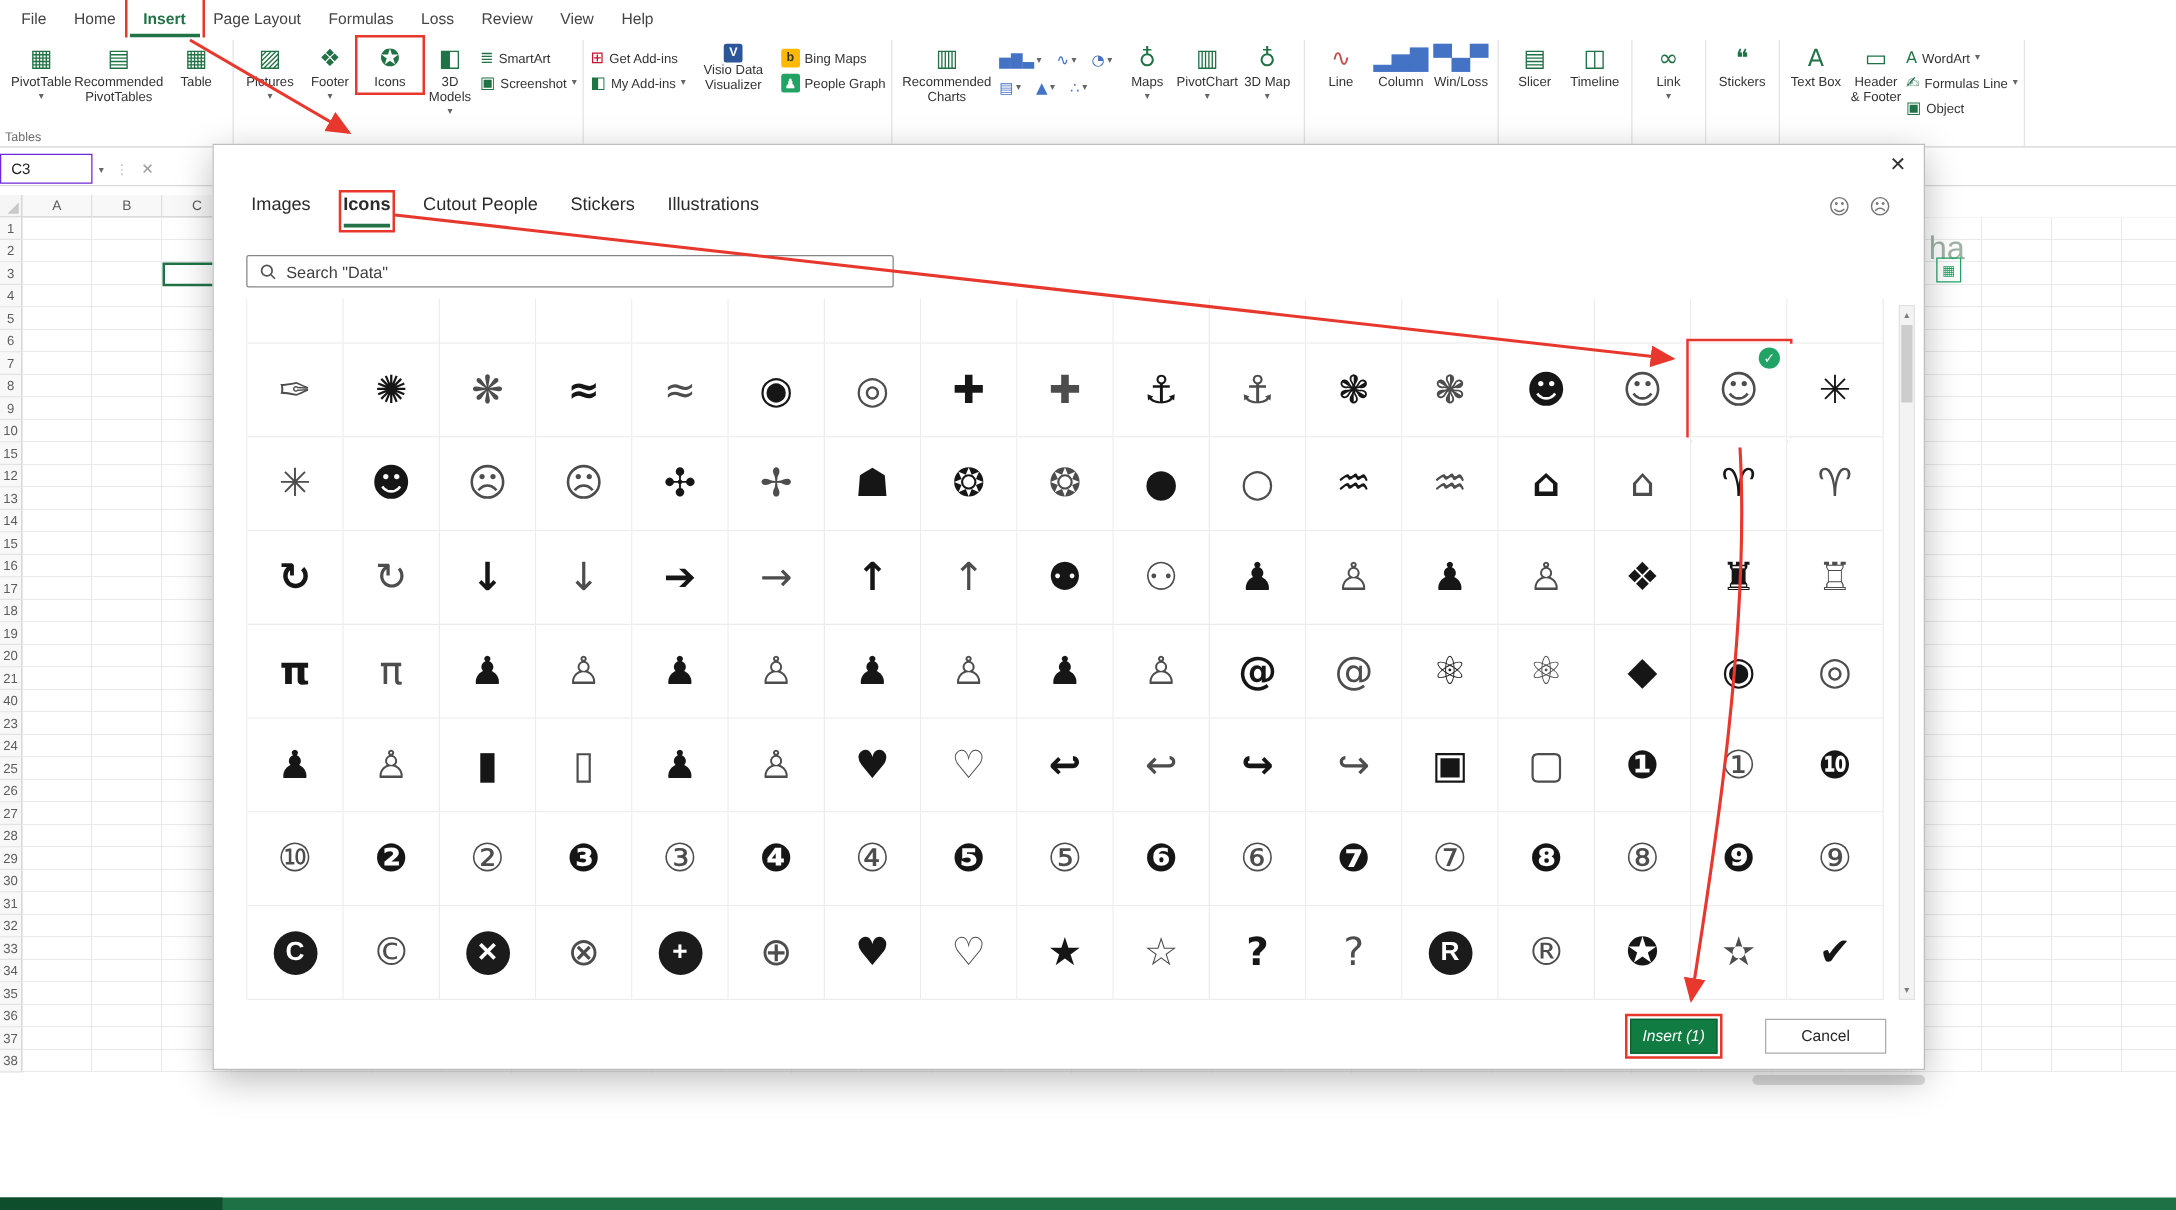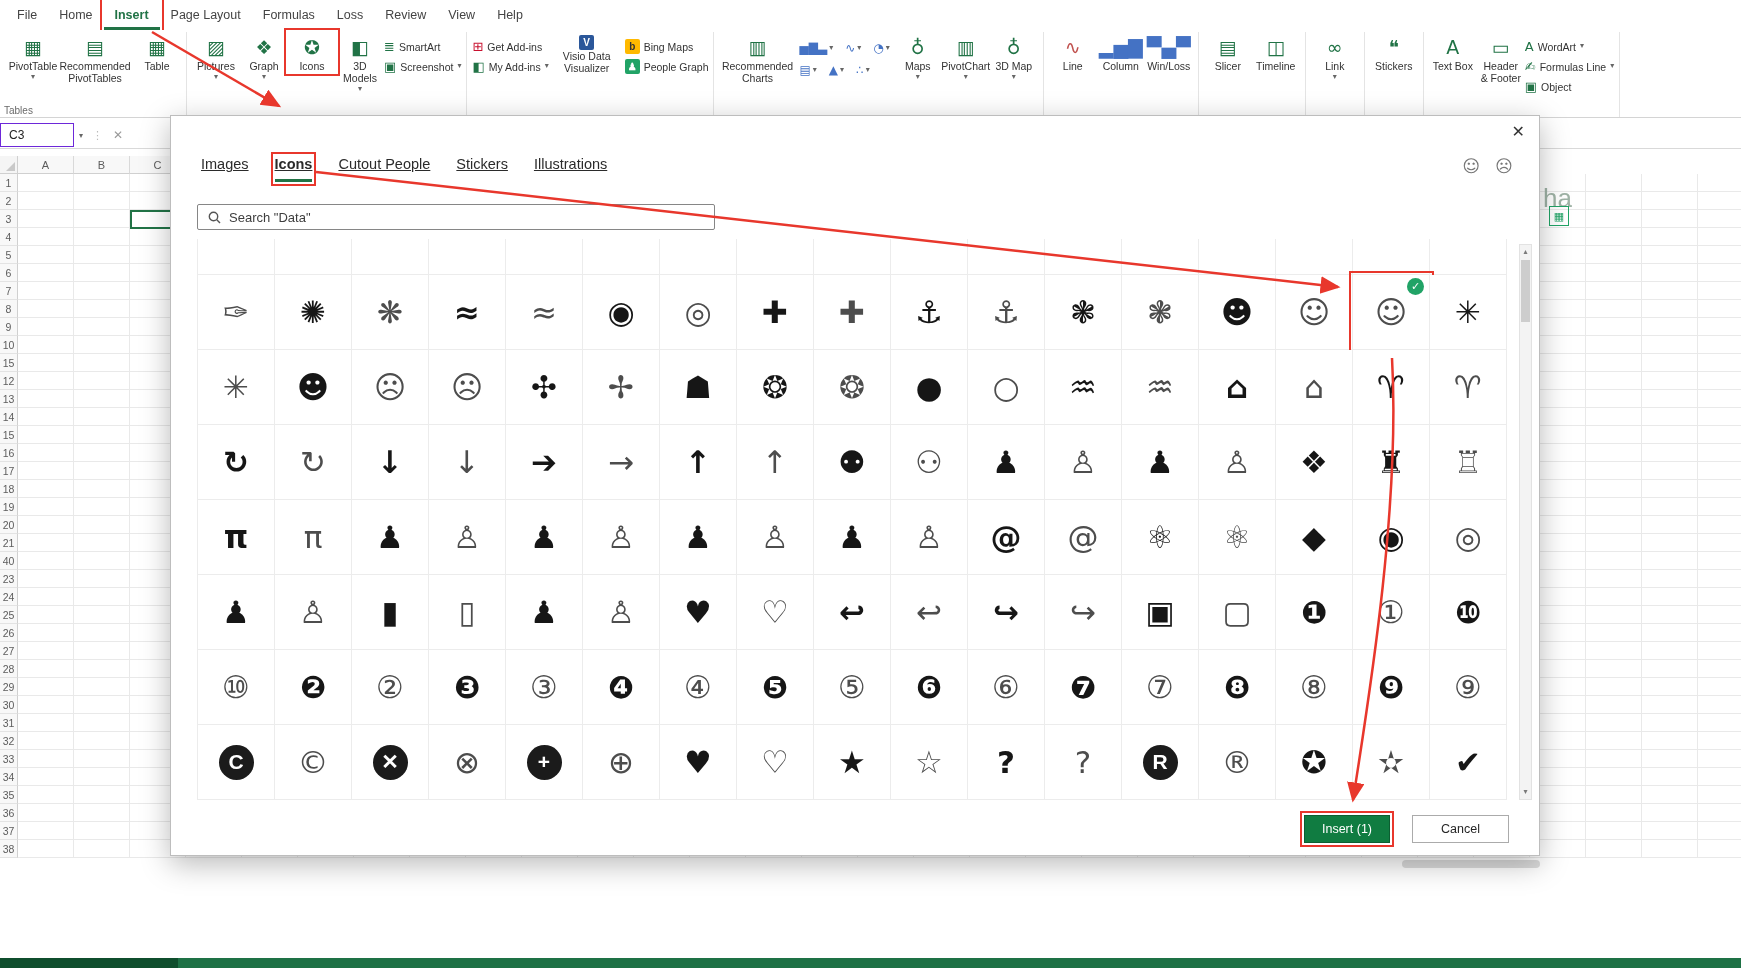--- a/index.html
+++ b/index.html
@@ -50,41 +50,41 @@
   .frag{position:absolute;left:1543px;top:168px;font-size:26px;color:#9fb3a6;margin-top:15px;}
   .fragicon{position:absolute;left:1549px;top:206px;width:18px;height:18px;border:1px solid #21a366;color:#21a366;font-size:11px;display:flex;align-items:center;justify-content:center;font-family:"DejaVu Sans",sans-serif;}
   
   .statusbar{position:absolute;left:0;bottom:0;width:100%;height:10px;background:#1e7145;}
   .statusbar-left{position:absolute;left:0;bottom:0;width:178px;height:10px;background:#0f4e2d;}
   .hscroll{position:absolute;left:1402px;top:860px;width:138px;height:8px;background:#dcdcdc;border-radius:4px;}
   
   .dialog{position:absolute;left:170px;top:115px;width:1370px;height:741px;background:#fff;border:1px solid #bdbdbd;box-shadow:0 8px 28px rgba(0,0,0,.28);z-index:10;box-sizing:border-box;}
   .dclose{position:absolute;top:6px;right:14px;font-size:16px;color:#333;font-family:"DejaVu Sans",sans-serif;cursor:default;}
   .dtabs{position:absolute;top:40px;left:30px;display:flex;gap:26px;}
-  .dtab{font-size:14.5px;color:#2b2b2b;padding-bottom:7px;white-space:nowrap;cursor:default;text-decoration:underline;}
+  .dtab{font-size:14.5px;color:#2b2b2b;padding-bottom:7px;white-space:nowrap;cursor:default;}
   .dtab.selected{font-weight:700;border-bottom:3px solid #217346;}
   .feedback{position:absolute;top:40px;right:26px;display:flex;gap:15px;color:#767676;font-size:17px;font-family:"DejaVu Sans",sans-serif;}
   .dsearch{position:absolute;top:88px;left:26px;width:518px;height:26px;border:1px solid #868686;border-radius:2px;display:flex;align-items:center;padding-left:10px;gap:8px;box-sizing:border-box;}
   .dsearch .ph{font-size:13px;color:#3e3e3e;}
   .igrid{position:absolute;top:123px;left:26px;width:1310px;border-left:1px solid #ececec;box-sizing:border-box;}
   .irow{display:flex;}
   .icell{box-sizing:border-box;width:77px;height:75px;border-right:1px solid #ececec;border-bottom:1px solid #ececec;display:flex;align-items:center;justify-content:center;position:relative;background:#fff;cursor:default;}
   .irow.clip .icell{height:36px;overflow:hidden;align-items:flex-start;}
   .irow.clip .glyph{margin-top:-30px;}
   .glyph{font-family:"DejaVu Sans",sans-serif;font-size:31px;line-height:1;}
   .s-f{font-weight:700;color:#161616;}
   .s-o{font-weight:400;color:#4d4d4d;}
   .disc{width:35px;height:35px;border-radius:50%;background:#1b1b1b;color:#fff;display:flex;align-items:center;justify-content:center;font-size:21px;font-weight:700;font-family:"Liberation Sans",sans-serif;}
   .selbadge{position:absolute;top:3px;right:5px;width:17px;height:17px;border-radius:50%;background:#21a366;color:#fff;font-size:11px;display:flex;align-items:center;justify-content:center;font-family:"DejaVu Sans",sans-serif;}
   .vscroll{position:absolute;top:128px;right:7px;width:13px;height:556px;background:#f3f3f3;border:1px solid #e2e2e2;box-sizing:border-box;}
   .vs-arrow{width:100%;text-align:center;font-size:8px;color:#7a7a7a;line-height:14px;font-family:"DejaVu Sans",sans-serif;}
   .vs-down{position:absolute;bottom:0;left:0;}
   .vs-thumb{position:absolute;top:15px;left:1px;width:9px;height:62px;background:#cdcdcd;}
   .dbtn{position:absolute;top:699px;height:28px;display:flex;align-items:center;justify-content:center;font-size:12.5px;box-sizing:border-box;cursor:default;}
-  .dbtn.insert{left:1133px;width:86px;background:#107c41;border:1px solid #0c5e31;color:#fff;}
+  .dbtn.insert{left:1133px;width:70px;background:#107c41;border:1px solid #0c5e31;color:#fff;font-style:italic;}
   .dbtn.cancel{left:1241px;width:97px;background:#fff;border:1px solid #ababab;color:#262626;}
   
   .anno-svg{position:absolute;left:0;top:0;z-index:60;pointer-events:none;}
 </style>
 </head>
 <body>
 
 <div>
 
   <div class="tabs-row" id="ribbon-tabs">
@@ -117,21 +117,21 @@
         <div class="group-label">Tables</div>
       </div>
       <div class="group">
         <div class="btn-large">
           <div class="ric">▨</div>
           <div>Pictures</div>
           <div class="dd">▾</div>
         </div>
         <div class="btn-large">
           <div class="ric">❖</div>
-          <div>Graph</div>
+          <div>Footer</div>
           <div class="dd">▾</div>
         </div>
         <div class="btn-large annotated">
           <div class="ric">✪</div>
           <div>Icons</div>
         </div>
         <div class="btn-large">
           <div class="ric">◧</div>
           <div>3D Models</div>
           <div class="dd">▾</div>

